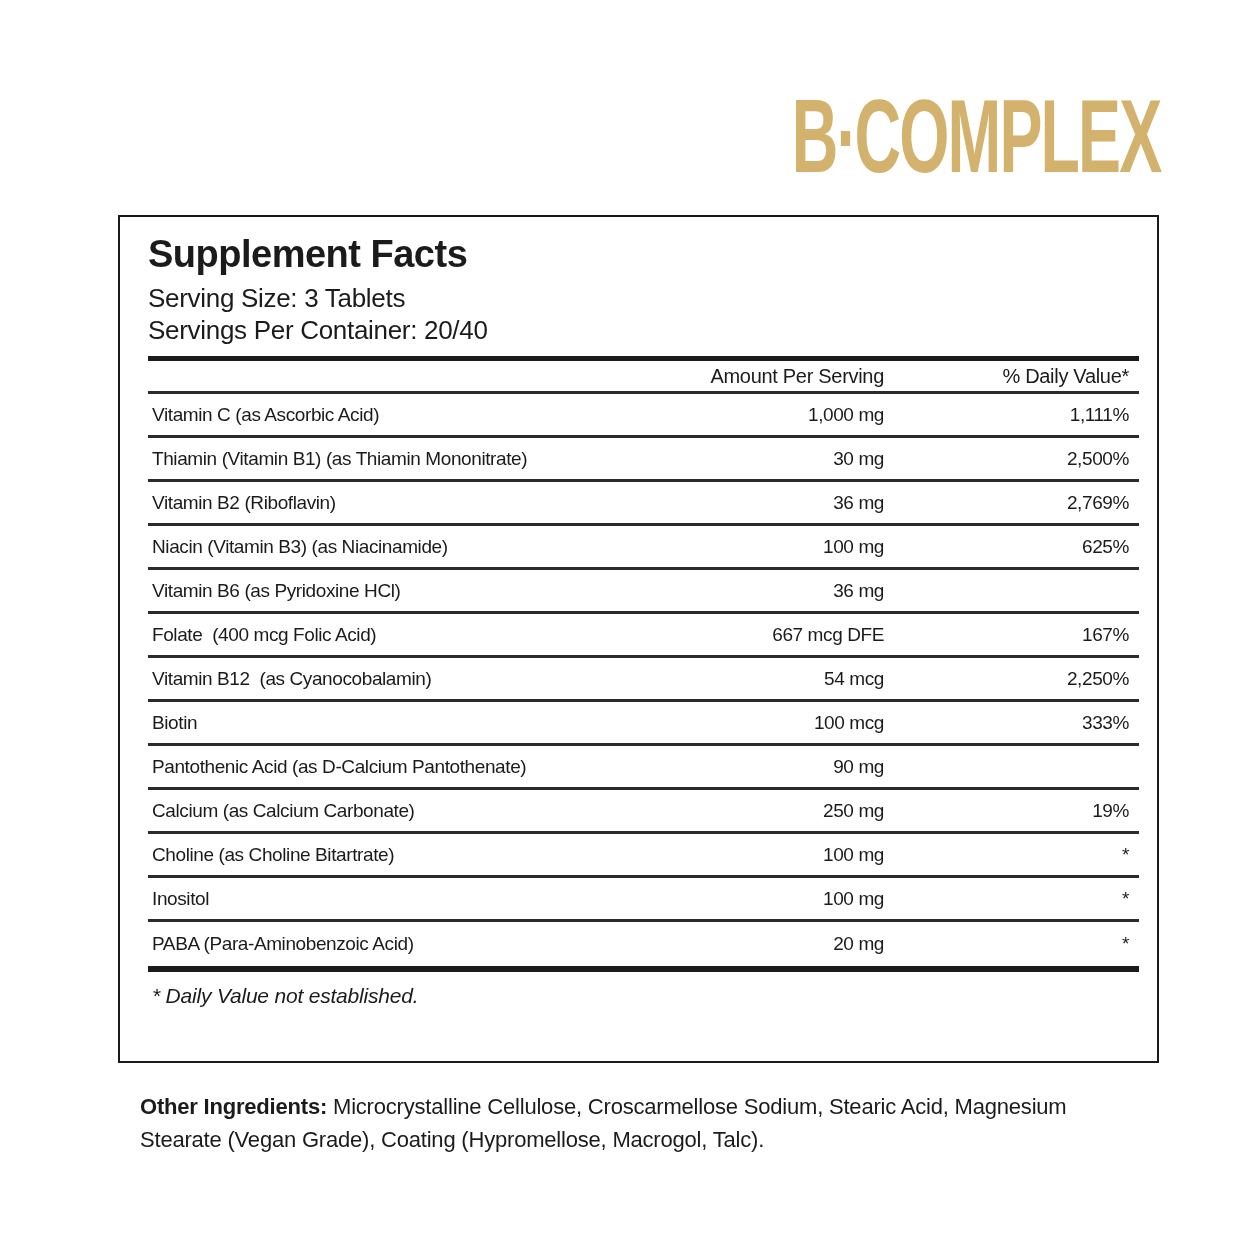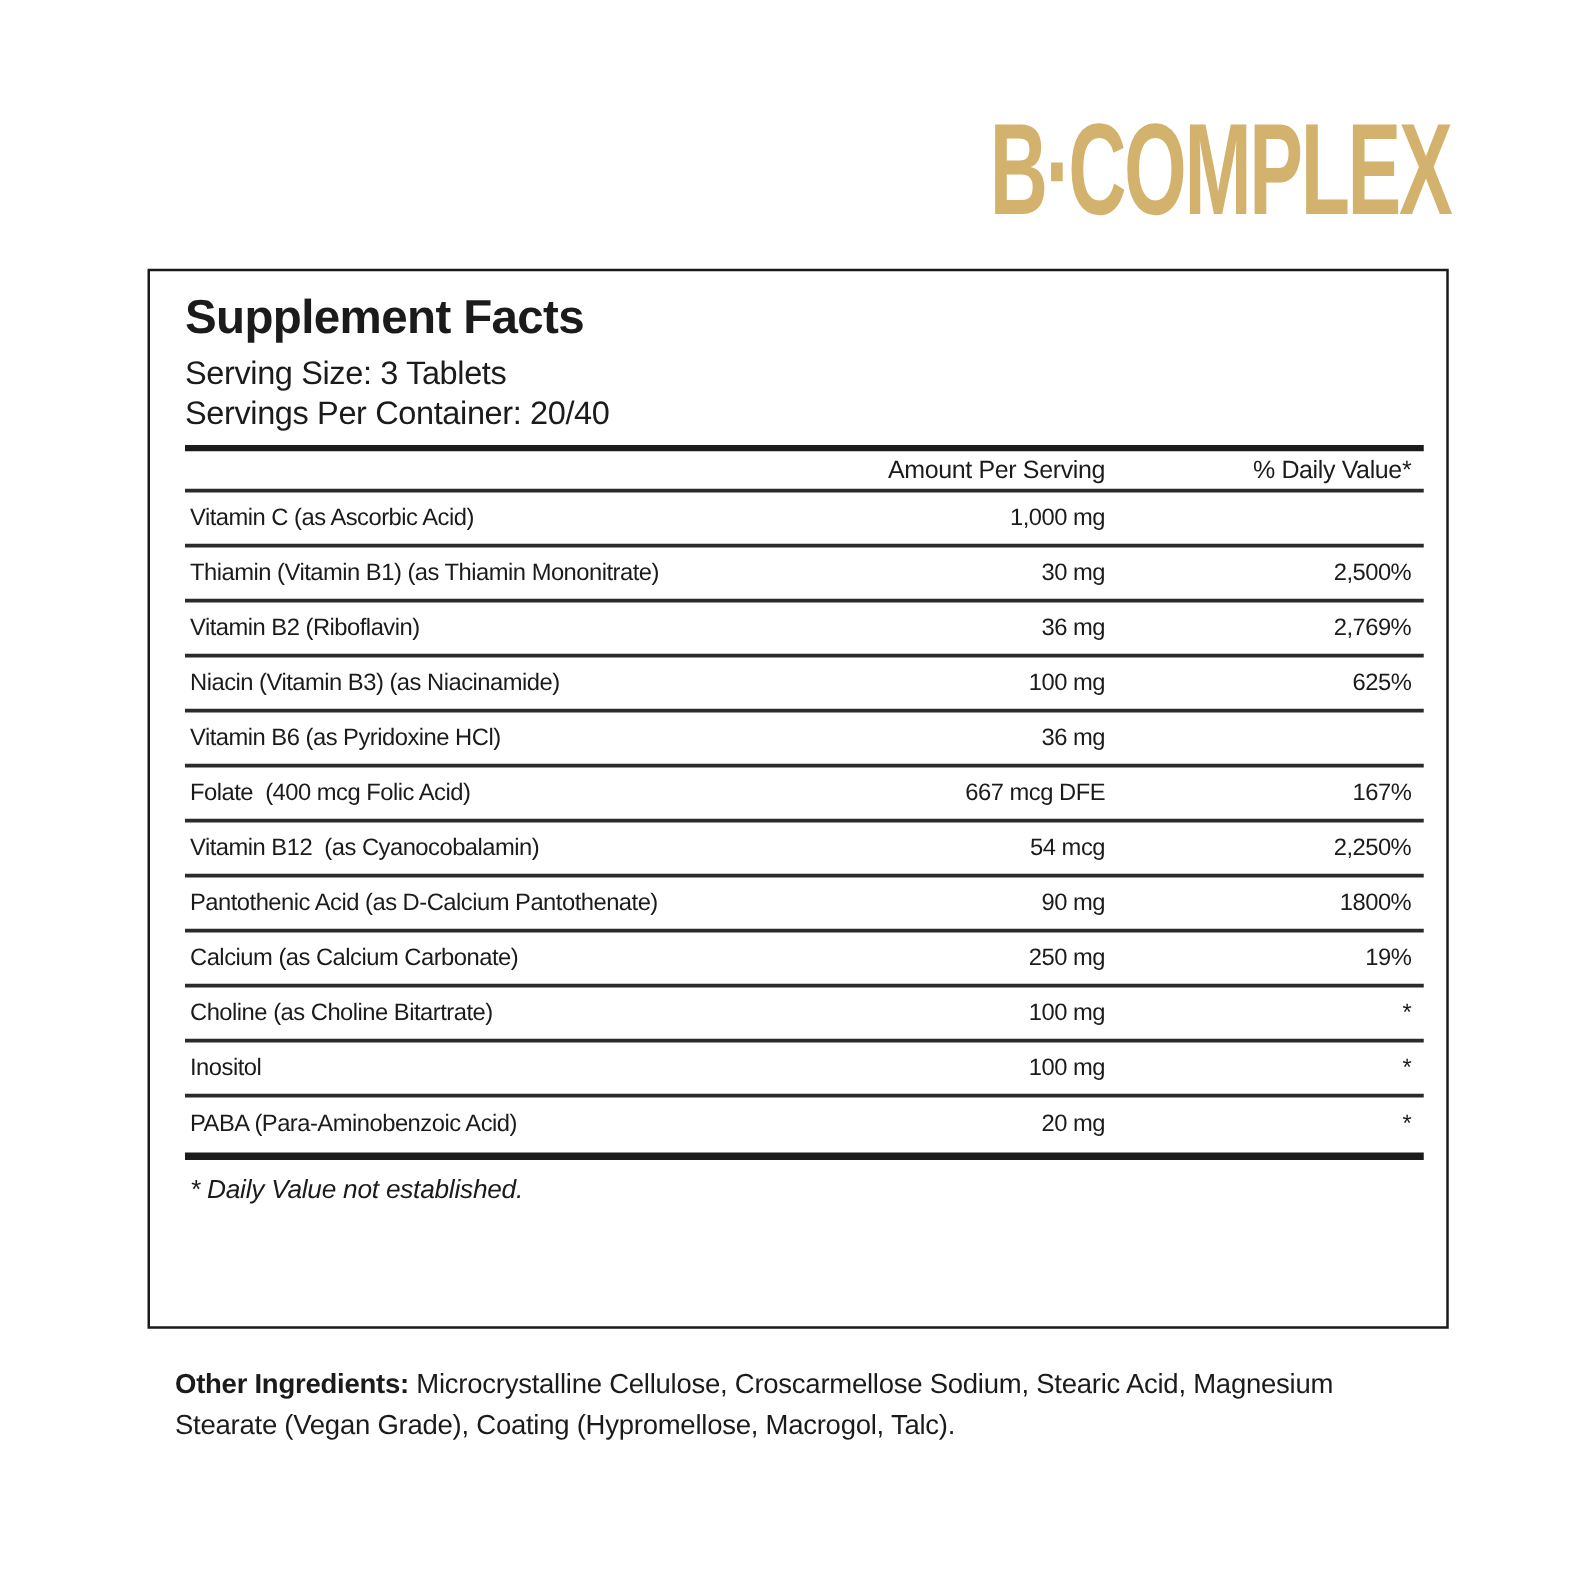--- a/index.html
+++ b/index.html
@@ -131,20 +131,21 @@
     <div class="grid-row facts-header">
       <div></div>
       <div class="col-amount">Amount Per Serving</div>
       <div class="col-dv">% Daily Value*</div>
     </div>
 
     <div id="facts-rows">
   <div class="grid-row facts-row">
     <div class="cell-name">Vitamin C (as Ascorbic Acid)</div>
     <div class="cell-amount">1,000 mg</div>
+    <div class="cell-dv">1,111%</div>
   </div>
 
   <div class="grid-row facts-row">
     <div class="cell-name">Thiamin (Vitamin B1) (as Thiamin Mononitrate)</div>
     <div class="cell-amount">30 mg</div>
     <div class="cell-dv">2,500%</div>
   </div>
 
   <div class="grid-row facts-row">
     <div class="cell-name">Vitamin B2 (Riboflavin)</div>
@@ -168,25 +169,29 @@
     <div class="cell-amount">667 mcg DFE</div>
     <div class="cell-dv">167%</div>
   </div>
 
   <div class="grid-row facts-row">
     <div class="cell-name">Vitamin B12  (as Cyanocobalamin)</div>
     <div class="cell-amount">54 mcg</div>
     <div class="cell-dv">2,250%</div>
   </div>
 
+  <div class="grid-row facts-row">
+    <div class="cell-name">Biotin</div>
+    <div class="cell-amount">100 mcg</div>
+    <div class="cell-dv">333%</div>
+  </div>
 
   <div class="grid-row facts-row">
     <div class="cell-name">Pantothenic Acid (as D-Calcium Pantothenate)</div>
     <div class="cell-amount">90 mg</div>
-    <div class="cell-dv">1800%</div>
   </div>
 
   <div class="grid-row facts-row">
     <div class="cell-name">Calcium (as Calcium Carbonate)</div>
     <div class="cell-amount">250 mg</div>
     <div class="cell-dv">19%</div>
   </div>
 
   <div class="grid-row facts-row">
     <div class="cell-name">Choline (as Choline Bitartrate)</div>

